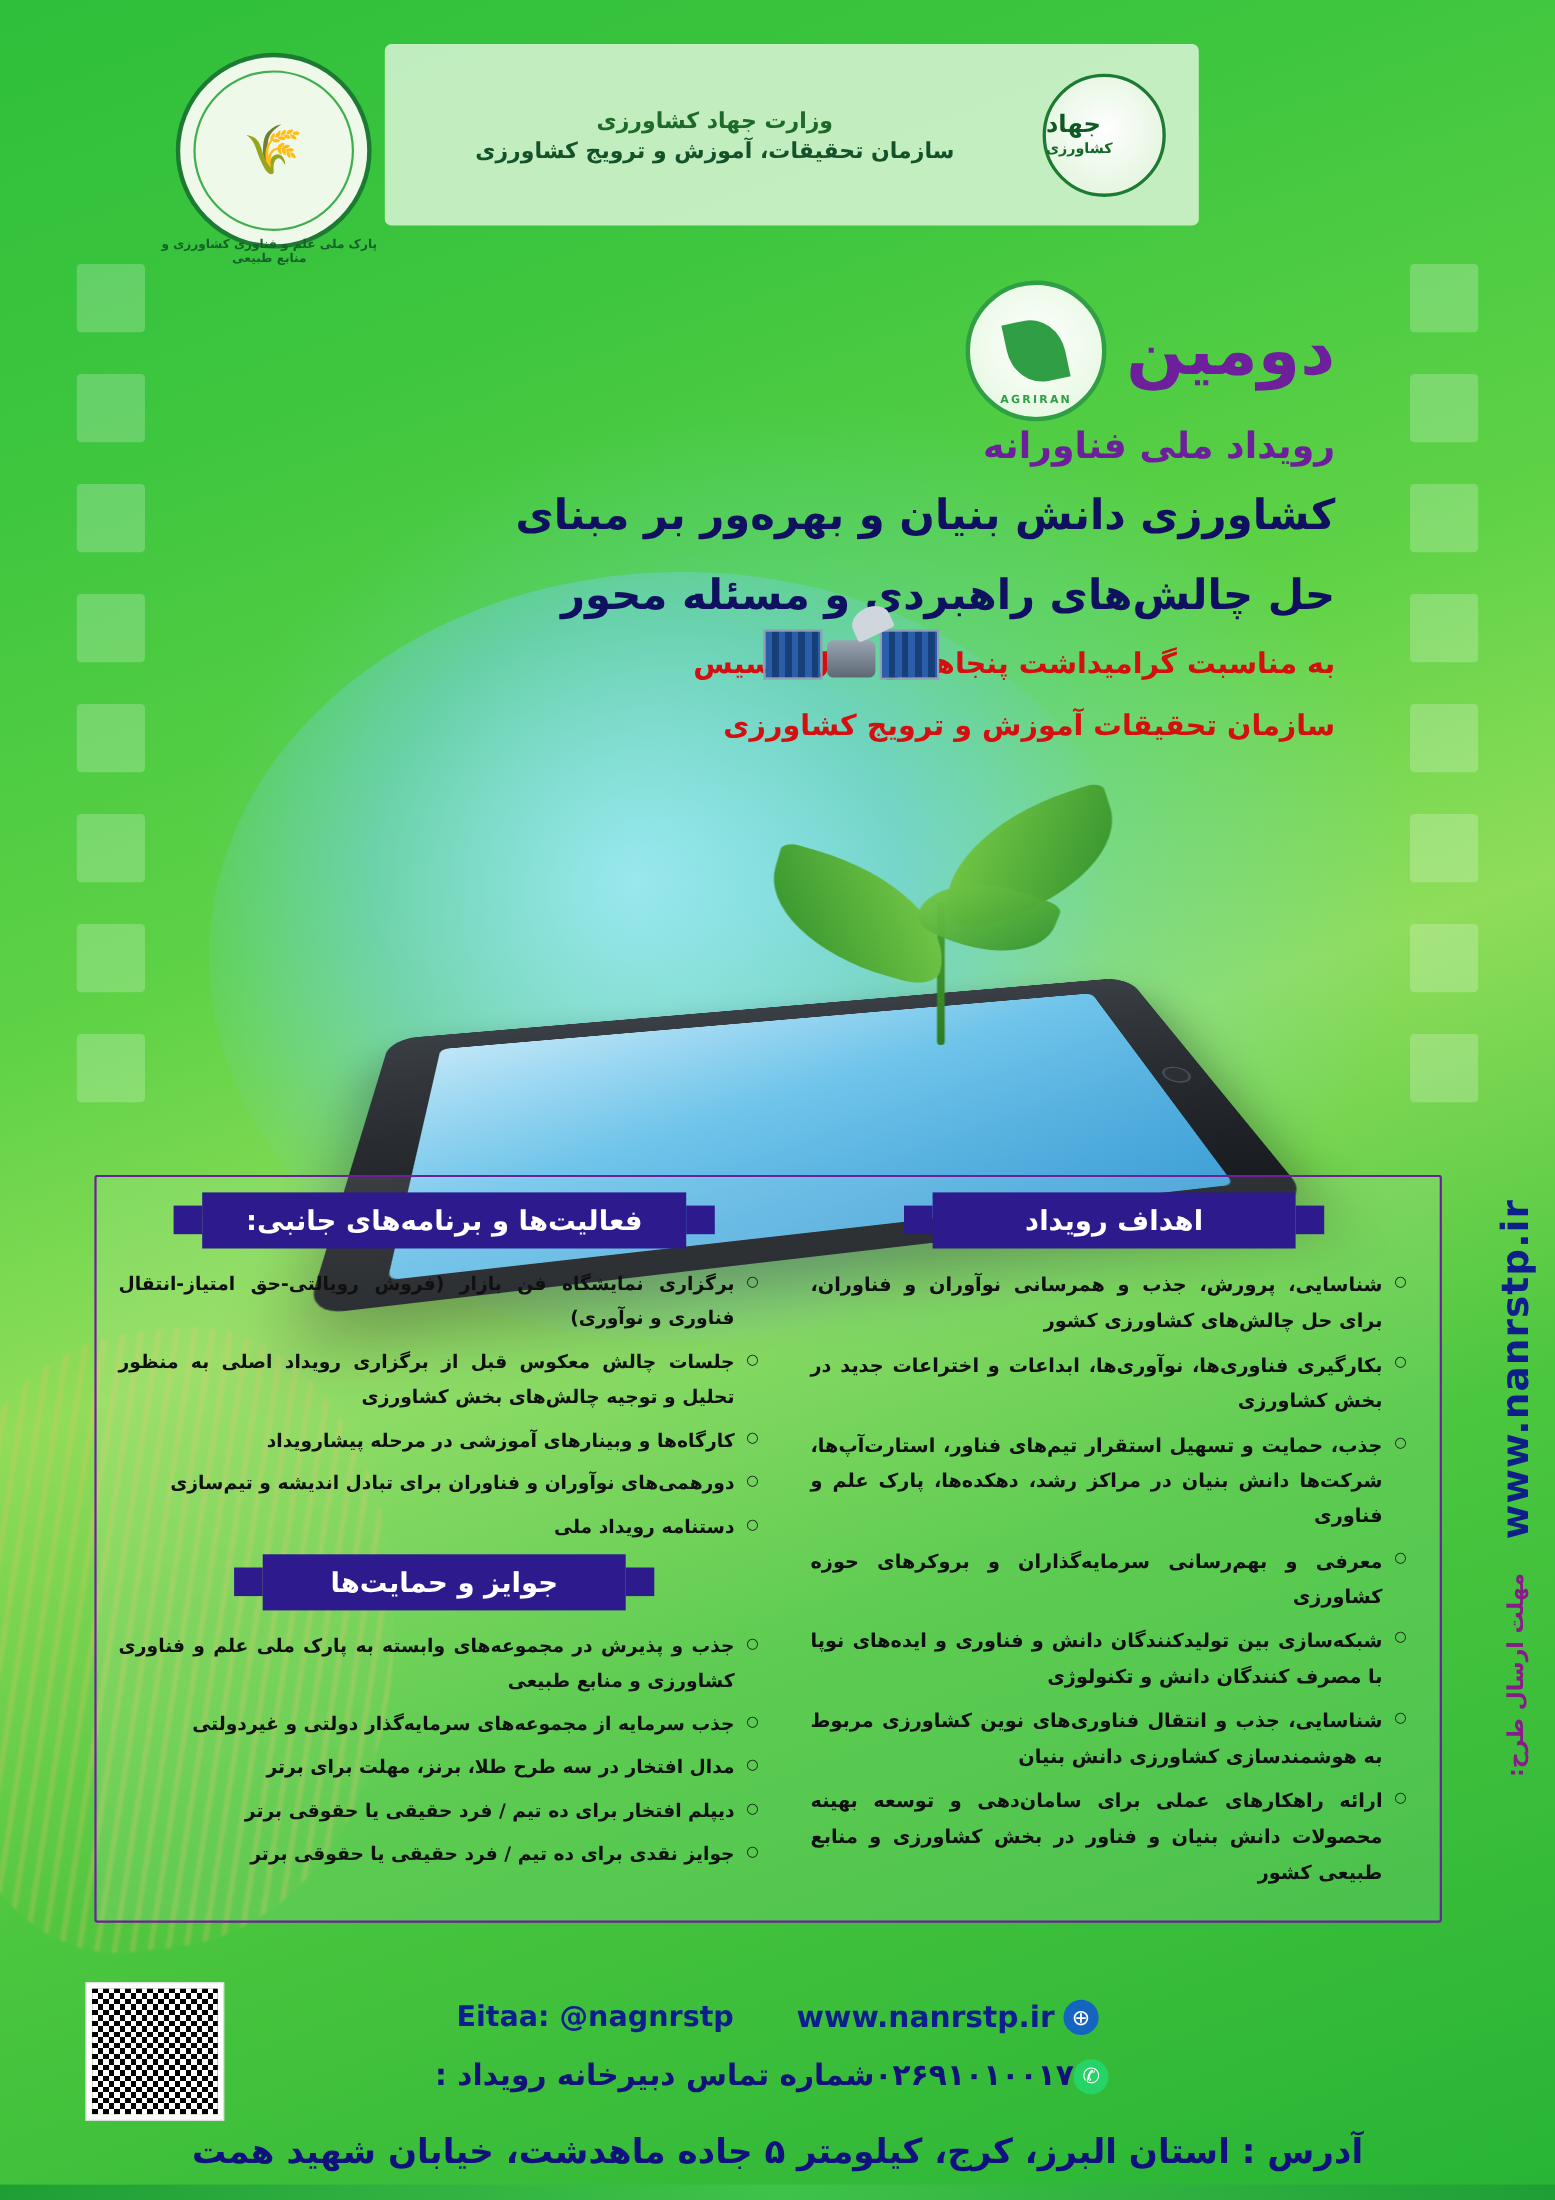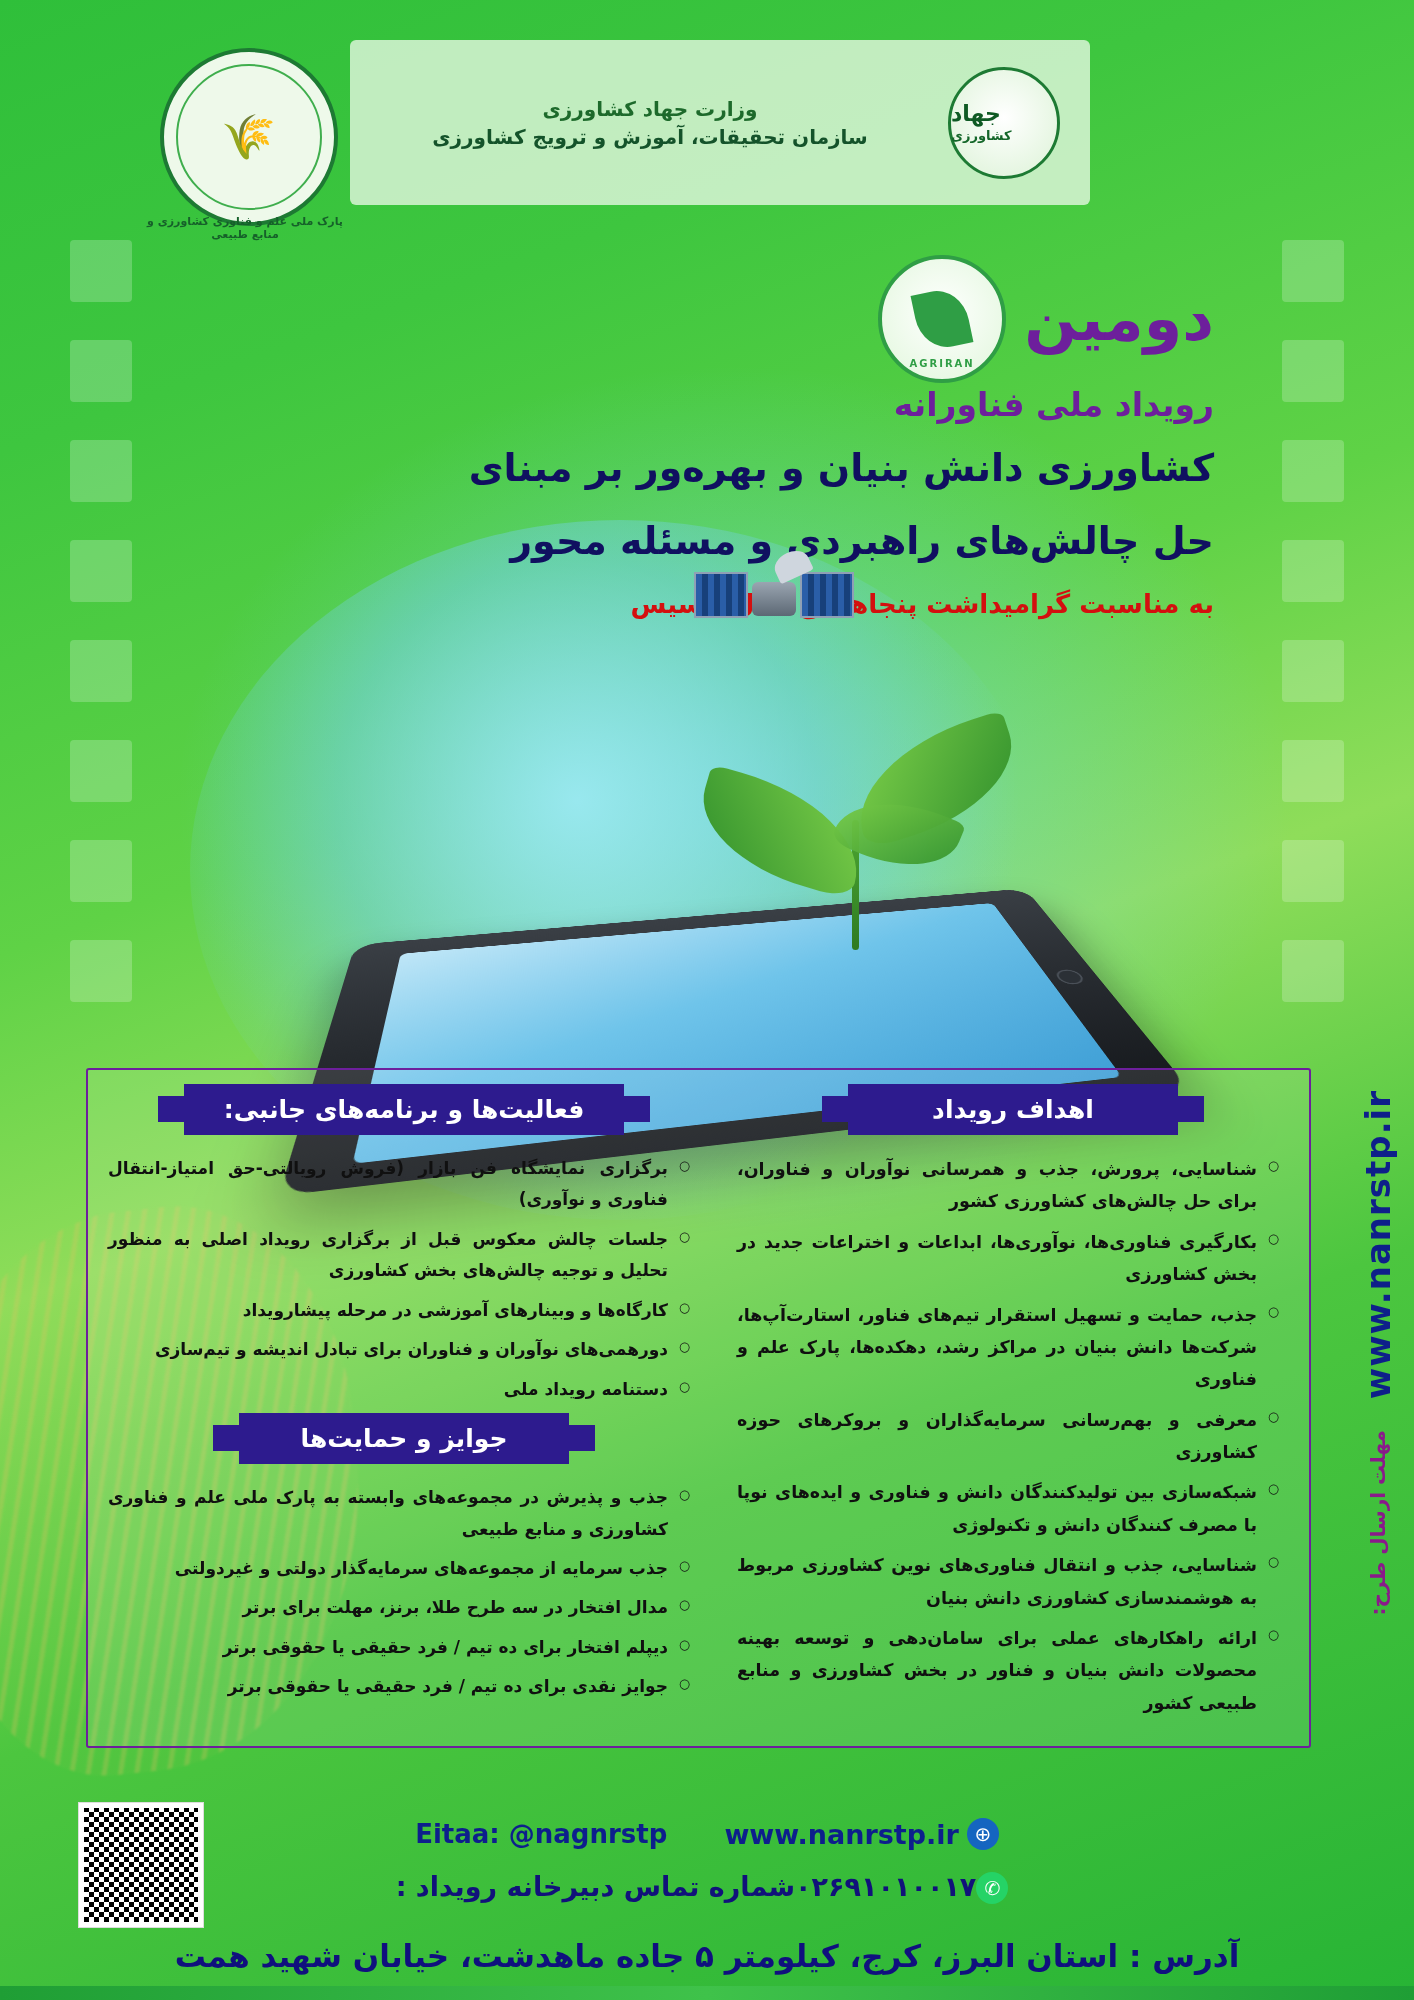--- a/index.html
+++ b/index.html
@@ -306,20 +306,21 @@
       <div class="t-dovomin">دومین</div>
       <div class="agri-badge">
         <div class="leaf"></div>
         <div class="agritext">AGRIRAN</div>
       </div>
     </div>
     <div class="t-sub1">رویداد ملی فناورانه</div>
     <div class="t-sub2">کشاورزی دانش بنیان و بهره‌ور بر مبنای</div>
     <div class="t-sub2">حل چالش‌های راهبردی و مسئله محور</div>
     <div class="t-sub3">به مناسبت گرامیداشت پنجاهمین سال تاسیس</div>
+    <div class="t-sub3">سازمان تحقیقات آموزش و ترویج کشاورزی</div>
   </div>
 
   <div class="satellite">
     <div class="sat-panel l"></div>
     <div class="sat-body"></div>
     <div class="sat-panel r"></div>
     <div class="sat-dish"></div>
   </div>
 
   <div class="tablet">

